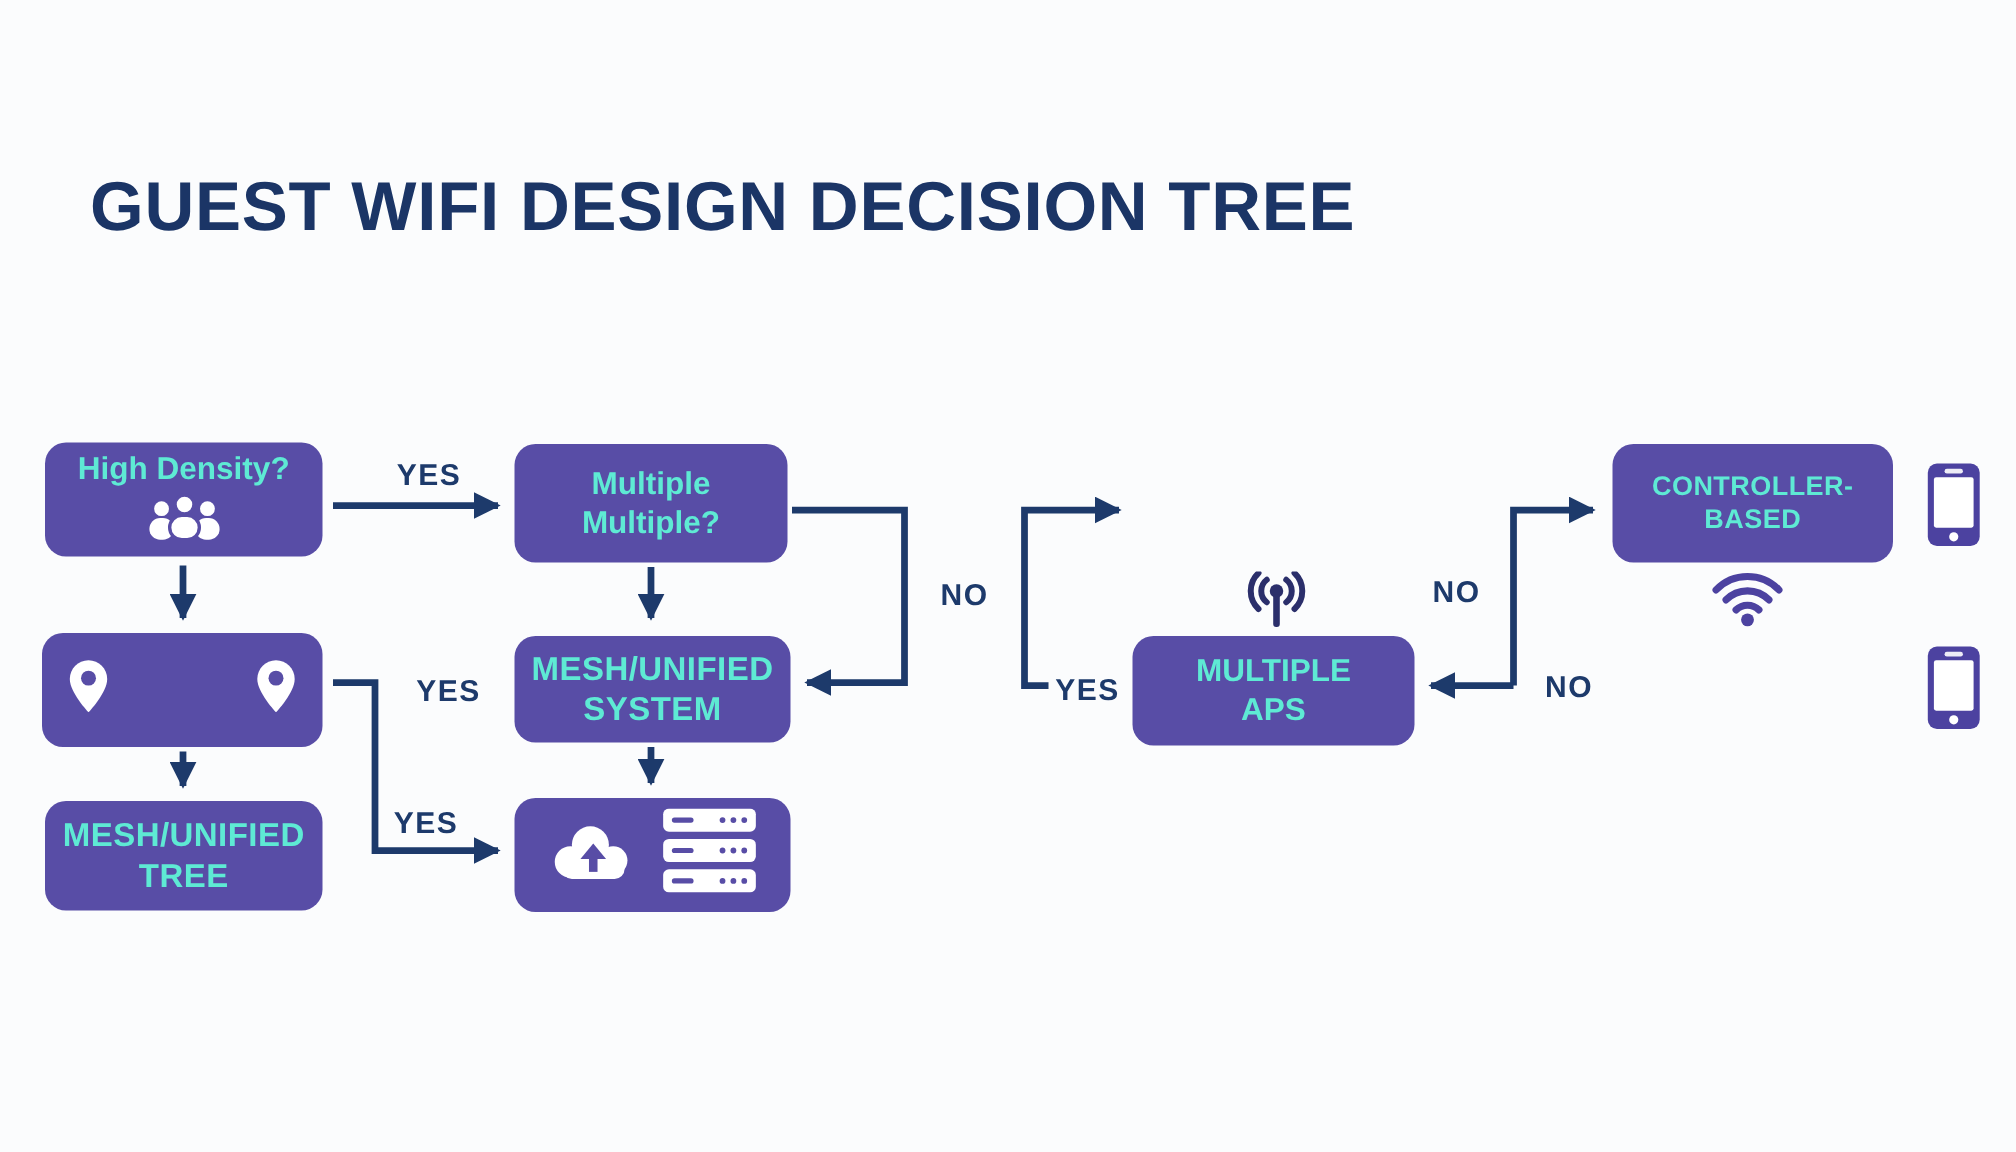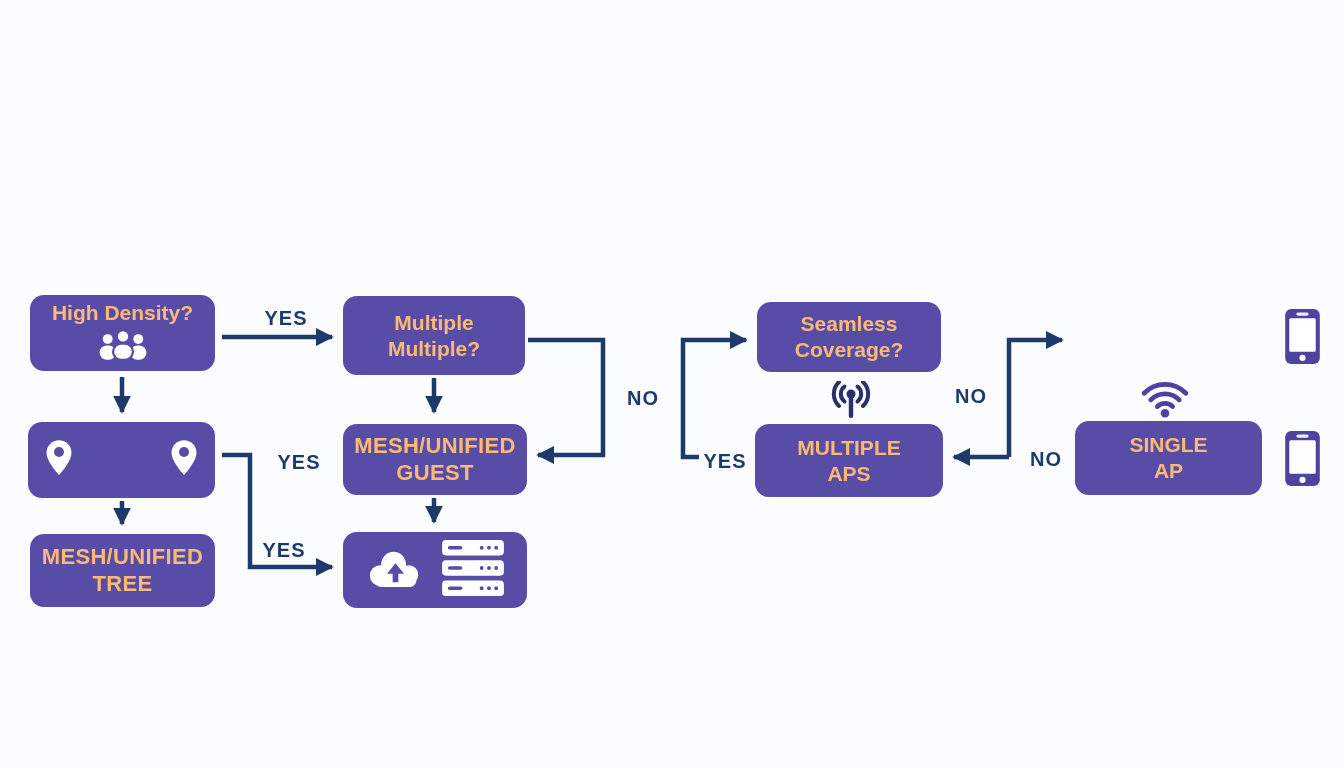--- a/index.html
+++ b/index.html
@@ -6,21 +6,21 @@
     --bg:#fbfcfd; --box-purple:#584da6; --navy:#1d3a6b; --title-navy:#1b3566;
     --icon-purple:#4c42a0; --antenna-navy:#2b2f6b;
   }
   html,body{margin:0;padding:0;}
   body{font-family:"Liberation Sans","DejaVu Sans",sans-serif;background:#e9e9e9;}
   #canvas{position:relative;width:1344px;height:768px;background:var(--bg);overflow:hidden;}
 
   .title{position:absolute;left:60px;top:110px;font-size:46px;font-weight:800;
          color:var(--title-navy);letter-spacing:.5px;white-space:nowrap;}
 
-  .node{position:absolute;background:var(--box-purple);border-radius:14px;color:#fdba74;
+  .node{position:absolute;background:var(--box-purple);border-radius:14px;color:#5eead4;
         display:flex;flex-direction:column;align-items:center;justify-content:center;
         font-weight:800;text-align:center;line-height:1.22;}
   .node .ln{display:block;}
   .t21{font-size:21px;}
   .t22{font-size:22px;letter-spacing:.3px;}
   .t18{font-size:18px;letter-spacing:.3px;}
 
   #b1{left:30px;top:295px;width:185px;height:76px;}
   #b2{left:28px;top:422px;width:187px;height:76px;flex-direction:row;justify-content:space-between;padding:0 18px;box-sizing:border-box;}
   #b3{left:30px;top:534px;width:185px;height:73px;}
@@ -51,20 +51,21 @@
   #ic-wifi{left:1136px;top:378px;}
   #ic-phone-top{left:1284px;top:308px;}
   #ic-phone-bottom{left:1284px;top:430px;}
   .hd-label{margin-bottom:3px;}
 </style>
 </head>
 <body>
 
 <div id="canvas">
 
+  <div class="title">GUEST WIFI DESIGN DECISION TREE</div>
 
   <svg class="connectors" width="1344" height="768" viewBox="0 0 1344 768">
     <defs>
       <marker id="ah" viewBox="0 0 10 10" refX="9" refY="5" markerWidth="4" markerHeight="4" orient="auto-start-reverse">
         <path class="ah" d="M0 0 L10 5 L0 10 z"></path>
       </marker>
     </defs>
     <path d="M222 337 H332" marker-end="url(#ah)"></path>
     <path d="M122 377 V412" marker-end="url(#ah)"></path>
     <path d="M122 501 V524" marker-end="url(#ah)"></path>
@@ -113,21 +114,21 @@
     <span class="ln">TREE</span>
   </div>
 
   <div id="b4" class="node t21">
     <span class="ln">Multiple</span>
     <span class="ln">Multiple?</span>
   </div>
 
   <div id="b5" class="node t22">
     <span class="ln">MESH/UNIFIED</span>
-    <span class="ln">GUEST</span>
+    <span class="ln">SYSTEM</span>
   </div>
 
   <div id="b6" class="node">
     <span>
       <svg width="57" height="40" viewBox="0 0 60 42">
         <g fill="#fff">
           <circle cx="14" cy="29" r="11"></circle>
             <circle cx="28" cy="17" r="13"></circle>
           <circle cx="44" cy="28" r="10"></circle>
             <rect x="8" y="26" width="44" height="15" rx="7"></rect>
@@ -156,35 +157,30 @@
             <circle cx="56" cy="29" r="2"></circle>
           <rect x="6" y="48.2" width="15" height="3.6" rx="1.8"></rect>
             <circle cx="41" cy="50" r="2"></circle>
             <circle cx="48.5" cy="50" r="2"></circle>
             <circle cx="56" cy="50" r="2"></circle>
         </g>
       </svg>
     </span>
   </div>
 
-  <div id="b7" class="node t21">
-    <span class="ln">Seamless</span>
-    <span class="ln">Coverage?</span>
-  </div>
 
   <div id="b8" class="node t21">
     <span class="ln">MULTIPLE</span>
     <span class="ln">APS</span>
   </div>
 
-
-  <div id="b10" class="node t21">
-    <span class="ln">SINGLE</span>
-    <span class="ln">AP</span>
-  </div>
+  <div id="b9" class="node t18">
+    <span class="ln">CONTROLLER-BASED</span>
+  </div>
+
 
   <span id="ic-antenna" class="float-icon">
     <svg width="58" height="40" viewBox="0 0 58 40">
       <g stroke="var(--antenna-navy)" stroke-width="4" fill="none" stroke-linecap="round">
         <path d="M22.5 20.5 A9.5 9.5 0 0 1 22.5 5.5"></path>
         <path d="M17 25 A16.5 16.5 0 0 1 17 1"></path>
         <path d="M35.5 5.5 A9.5 9.5 0 0 1 35.5 20.5"></path>
         <path d="M41 1 A16.5 16.5 0 0 1 41 25"></path>
       </g>
       <circle cx="29" cy="13" r="4.5" fill="var(--antenna-navy)"></circle>

